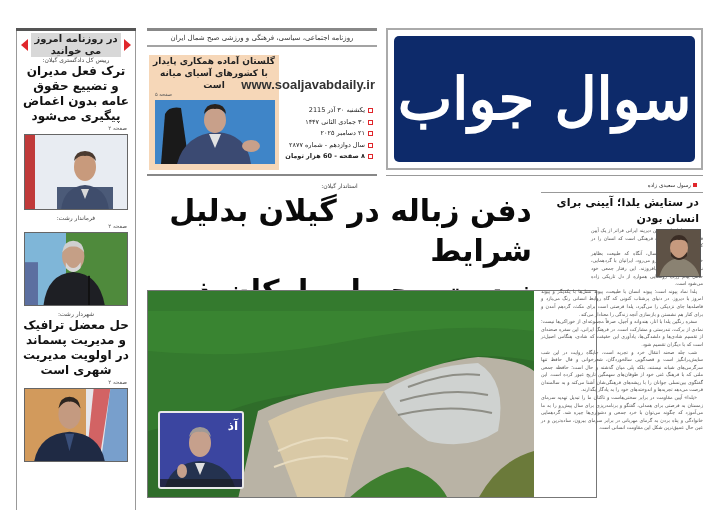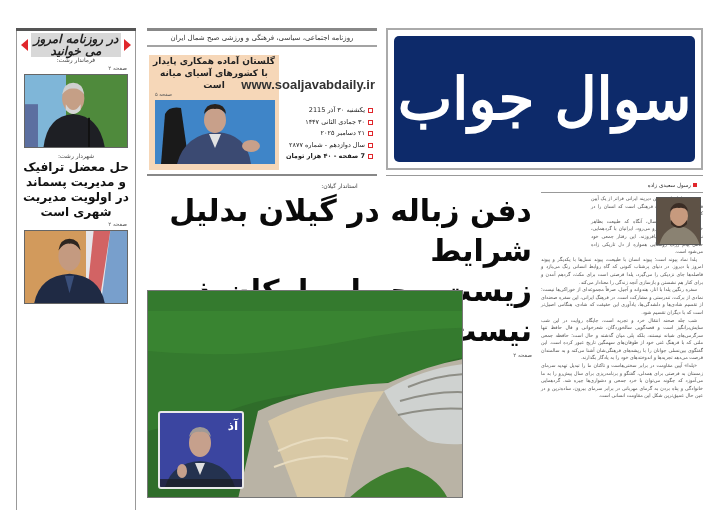--- a/index.html
+++ b/index.html
@@ -7,21 +7,21 @@
   body { font-family: "DejaVu Sans", sans-serif; color: #111; position: relative; }
   .rtl { direction: rtl; }
 
   
   .left-col { position: absolute; left: 16px; top: 28px; width: 120px; height: 482px; border-top: 3px solid #555; }
   .left-col .inner { border-left: 1px solid #999; border-right: 1px solid #999; height: 100%; padding: 4px 4px; }
   .today-bar { display: flex; align-items: center; justify-content: space-between; height: 14px; margin-top: 3px; }
   .today-bar .arrow { width: 0; height: 0; border-top: 6px solid transparent; border-bottom: 6px solid transparent; }
   .today-bar .arrow.l { border-right: 7px solid #e0262b; }
   .today-bar .arrow.r { border-left: 7px solid #e0262b; }
-  .today-bar .label { flex: 1; margin: 0 3px; background: #d8d8d8; font-size: 12px; text-align: center; line-height: 12px; font-weight: bold; color: #222; font-style: italic; }
+  .today-bar .label { flex: 1; margin: 0 3px; background: #d8d8d8; font-size: 10px; text-align: center; line-height: 12px; font-weight: bold; color: #222; }
   .kicker { font-size: 6px; color: #444; text-align: center; margin-top: 4px; line-height: 8px; }
   .lhead { font-size: 12px; font-weight: bold; text-align: center; line-height: 15px; color: #111; }
   .page-ref { font-size: 5.5px; color: #555; text-align: right; line-height: 8px; margin-right: 4px; }
   .photo { border: 1px solid #666; margin: 2px 3px; position: relative; overflow: hidden; }
 
   .p1 { height: 76px; background: linear-gradient(90deg,#c03a3a 0 10%, #e8ecf2 10% 100%); }
   .p1 .man { position: absolute; left: 32px; top: 8px; width: 56px; height: 68px; }
   .p2 { height: 74px; background: linear-gradient(90deg,#7fb6d8 0 40%, #4f8a3c 40% 100%); }
   .p3 { height: 74px; background: linear-gradient(90deg,#d29a5c 0 60%, #e6e6ea 60% 100%); }
 
@@ -43,21 +43,21 @@
   .mast { position: absolute; left: 386px; top: 28px; width: 317px; height: 142px; border: 2px solid #aaa; background: #fff; }
   .mast .blue { position: absolute; left: 6px; top: 6px; right: 6px; bottom: 6px; background: #0d2a6a; border-radius: 5px; display: flex; align-items: center; justify-content: center; }
   .mast .logo { color: #fff; font-family: "DejaVu Serif", serif; font-size: 58px; font-weight: bold; letter-spacing: 2px; }
   .mast-rule { position: absolute; left: 386px; top: 175px; width: 317px; border-top: 1px solid #999; }
 
   
   .main-story { position: absolute; left: 147px; top: 181px; width: 385px; }
   .main-kicker { font-size: 6px; color: #444; text-align: center; line-height: 10px; }
   .main-head { font-size: 30px; font-weight: bold; line-height: 40px; color: #0a0a0a; letter-spacing: -0.5px; }
   .main-ref { font-size: 5.5px; color: #555; line-height: 8px; padding-left: 2px; }
-  .main-photo { position: absolute; left: 147px; top: 290px; width: 316px; height: 208px; border: 1px solid #777; overflow: hidden; }
+  .main-photo { position: absolute; left: 147px; top: 290px; width: 450px; height: 208px; border: 1px solid #777; overflow: hidden; }
   .inset { position: absolute; left: 10px; top: 120px; width: 86px; height: 78px; border: 2px solid #e9e9e9; border-radius: 3px; background: #3b45a0; overflow: hidden; }
   .inset .brand { position: absolute; right: 4px; top: 6px; color: #fff; font-size: 12px; font-weight: bold; }
 
   
   .right-col { position: absolute; left: 541px; top: 181px; width: 162px; height: 329px; }
   .opinion-banner { position: relative; height: 28px; }
   .opinion-banner .bar { position: absolute; left: 0; right: 0; top: 8px; height: 13px; background: #f08a2b; }
   .opinion-banner .bar span { position: absolute; right: 24px; top: 0; color: #fff; font-size: 7px; font-weight: bold; line-height: 13px; }
   .opinion-banner .thumb { position: absolute; left: 18px; top: 0; width: 40px; height: 28px; border: 1px solid #777; background: linear-gradient(135deg,#fff 0 35%, #bbb 35% 55%, #eee 55% 100%); }
   .author { font-size: 5.5px; color: #333; text-align: right; line-height: 9px; padding-right: 6px; }
@@ -74,20 +74,34 @@
 <body>
 
 <div class="left-col rtl">
   <div class="inner">
     <div class="today-bar">
       <span class="arrow r"></span>
       <span class="label">در روزنامه امروز می خوانید</span>
       <span class="arrow l"></span>
     </div>
 
+    <div>
+      <div class="kicker">رییس کل دادگستری گیلان:</div>
+      <div class="lhead">ترک فعل مدیران و تضییع حقوق عامه بدون اغماض پیگیری می‌شود</div>
+      <div class="page-ref">صفحه ۲</div>
+      <div class="photo p1">
+        <svg class="man" viewBox="0 0 56 68">
+          <rect x="0" y="44" width="56" height="24" fill="#4b5a78"></rect>
+          <path d="M4 68 Q6 44 28 42 Q50 44 52 68Z" fill="#3f4d6c"></path>
+          <ellipse cx="28" cy="24" rx="11" ry="14" fill="#c89a7c"></ellipse>
+          <path d="M17 18 Q18 8 28 8 Q38 8 39 18 Q34 12 28 13 Q22 12 17 18Z" fill="#4a3a30"></path>
+          <path d="M24 46 L28 56 L32 46Z" fill="#d8d8d8"></path>
+        </svg>
+      </div>
+    </div>
 
     <div>
       <div class="kicker">فرماندار رشت:</div>
       <div class="page-ref">صفحه ۲</div>
       <div class="photo p2">
         <svg viewBox="0 0 110 74" width="100%" height="100%" preserveAspectRatio="none">
           <rect x="0" y="30" width="14" height="44" fill="#5c6fa0"></rect>
           <path d="M20 74 Q24 42 52 40 Q80 42 86 74Z" fill="#1e1f24"></path>
           <ellipse cx="52" cy="24" rx="12" ry="15" fill="#c59f86"></ellipse>
           <path d="M40 20 Q42 8 52 8 Q62 8 64 20 Q58 13 52 14 Q46 13 40 20Z" fill="#cfcfcf"></path>
@@ -148,21 +162,21 @@
     <div class="it">
         <span class="sq"></span>
         <span>۲۱ دسامبر ۲۰۲۵</span>
       </div>
     <div class="it">
         <span class="sq"></span>
         <span>سال دوازدهم - شماره ۲۸۷۷</span>
       </div>
     <div class="it bold">
         <span class="sq"></span>
-        <span>7 صفحه - ۴۰ هزار تومان</span>
+        <span>۸ صفحه - 60 هزار تومان</span>
       </div>
   </div>
 </div>
 <div class="mid-top-rule"></div>
 
 <div class="mast">
   <div class="blue">
     <span class="logo rtl">سوال جواب</span>
   </div>
 </div>
@@ -199,20 +213,21 @@
       <ellipse cx="22" cy="58" rx="5" ry="7" fill="#c6a08c"></ellipse>
     </svg>
   </div>
 </div>
 
 <div class="right-col">
   <div class="author rtl">
     <span class="dot"></span><span>رسول سعیدی زاده</span>
   </div>
   <div class="op-rule"></div>
+  <div class="op-title rtl">در ستایش یلدا؛ آیینی برای انسان بودن</div>
   <div class="op-body">
     <div class="op-photo">
       <svg viewBox="0 0 45 48" width="45" height="48">
         <rect width="45" height="48" fill="#5e5246"></rect>
         <path d="M2 48 Q6 30 22 28 Q38 30 43 48Z" fill="#8a8272"></path>
         <ellipse cx="22" cy="18" rx="9" ry="11" fill="#c79a7e"></ellipse>
         <path d="M14 22 Q22 34 30 22 L30 26 Q22 34 14 26Z" fill="#3a2c24"></path>
         <path d="M13 13 Q15 5 22 5 Q29 5 31 13 Q27 9 22 10 Q17 9 13 13Z" fill="#3a2c24"></path>
       </svg>
     </div>

